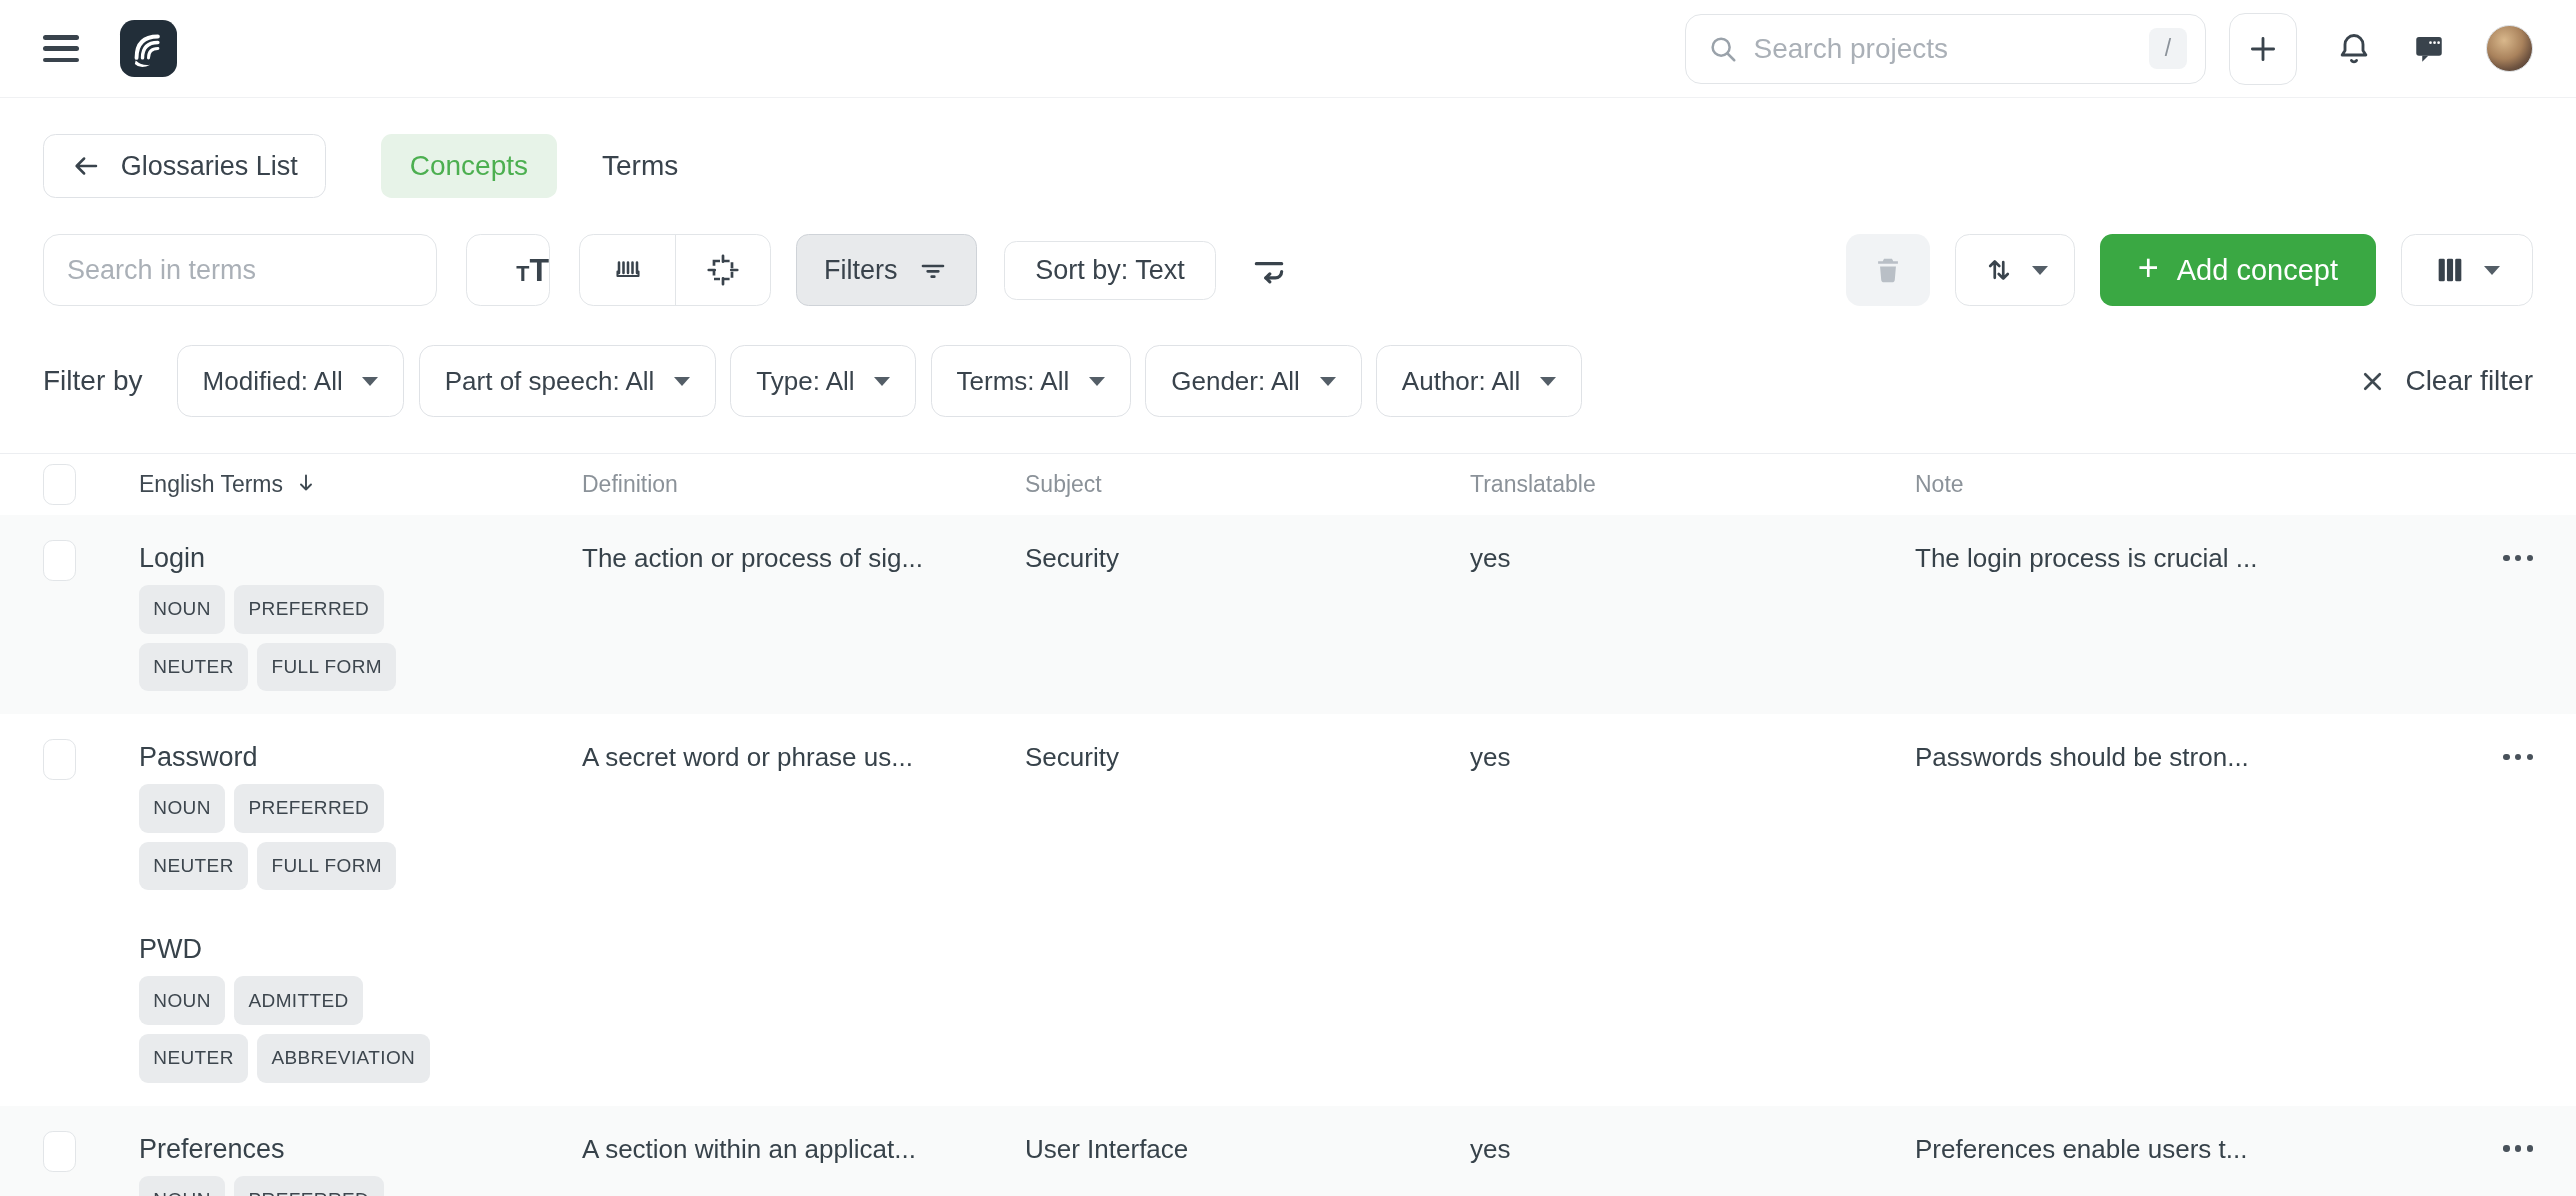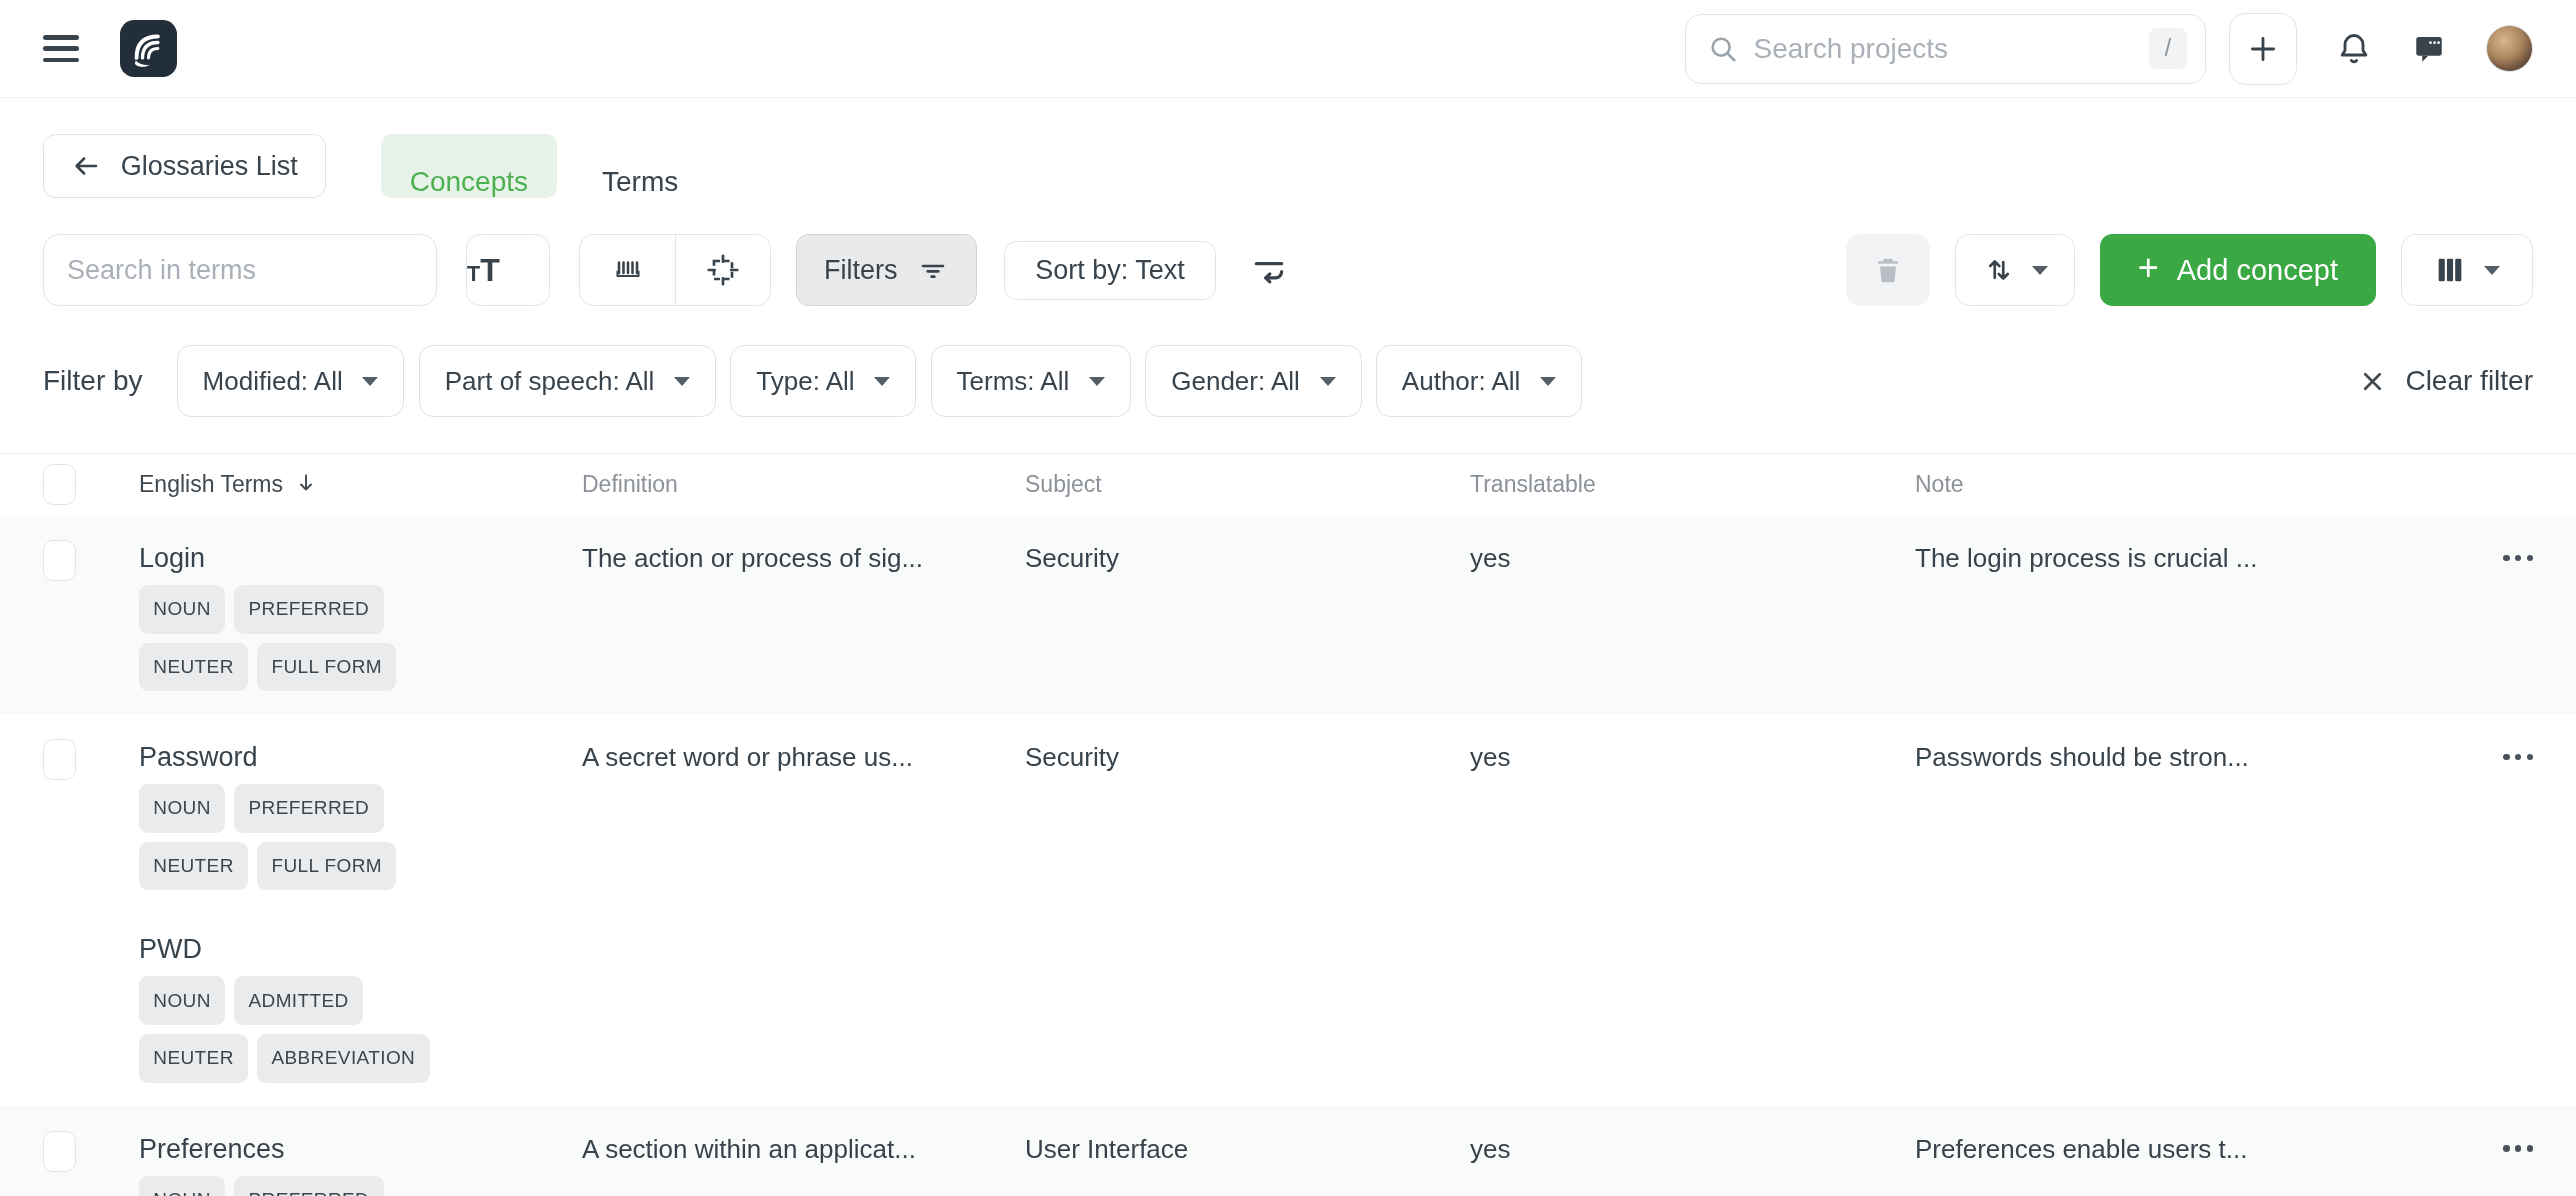--- a/index.html
+++ b/index.html
@@ -17,30 +17,30 @@
   .search-projects input { border:none; outline:none; flex:1; font-size:28px; color:#000000; margin-left:16px; font-family:"Liberation Sans",sans-serif; background:transparent; }
   .search-projects input::placeholder { color:#aab0b7; }
   .slash-badge { width:38px; height:41px; background:#f1f3f5; border-radius:8px; color:#8b929a; font-size:23px; display:flex; align-items:center; justify-content:center; }
   .plus-btn { width:68px; height:72px; margin-left:23px; border:1.8px solid #e2e5e8; border-radius:16px; background:#fff; display:flex; align-items:center; justify-content:center; cursor:pointer; }
   .icon-btn-bare { margin-left:39px; background:none; border:none; cursor:pointer; display:flex; align-items:center; justify-content:center; }
   .avatar { width:47px; height:47px; border-radius:50%; margin-left:39px; background:radial-gradient(circle at 38% 32%, #d9b88c 0%, #a9825c 45%, #6e5340 70%, #3b352f 100%); border:0.9px solid #d9dcdf; cursor:pointer; }
 
   
   .navrow { display:flex; align-items:center; padding:0 43px; margin-top:36px; height:64px; }
   .back-btn { height:64px; display:flex; align-items:center; gap:19.7px; padding:0 27px; background:#fff; border:1.8px solid #dfe2e6; border-radius:12.5px; font-size:27px; color:#39434c; cursor:pointer; }
-  .tab { height:64px; display:flex; align-items:flex-end; padding:0 29px; border-radius:10.7px; font-size:28px; cursor:pointer; }
+  .tab { height:64px; display:flex; align-items:center; padding:0 29px; border-radius:10.7px; font-size:28px; cursor:pointer; }
   .tab.active { margin-left:55px; background:#e7f3e8; color:#4caf50; }
   .tab.plain { margin-left:16px; color:#39434c; background:transparent; }
 
   
   .toolbar { display:flex; align-items:center; padding:0 43px; margin-top:36px; height:72px; }
   .search-terms { width:394px; height:72px; border:1.8px solid #e2e5e8; border-radius:16px; display:flex; align-items:center; padding:0 23px; background:#fff; }
   .search-terms input { border:none; outline:none; width:100%; font-size:27px; color:#37424a; font-family:"Liberation Sans",sans-serif; background:transparent; }
   .search-terms input::placeholder { color:#aab0b7; }
-  .sq-btn { height:72px; border:1.8px solid #e2e5e8; border-radius:14.3px; background:#fff; display:flex; align-items:center; justify-content:flex-start; cursor:pointer; }
+  .sq-btn { height:72px; border:1.8px solid #e2e5e8; border-radius:14.3px; background:#fff; display:flex; align-items:center; justify-content:flex-end; cursor:pointer; }
   .tt-btn { width:84px; margin-left:29px; font-weight:700; color:#39434c; }
   .tt-small { font-size:21.5px; }
   .tt-big { font-size:32px; }
   .group-btn { margin-left:29px; display:flex; height:72px; border:1.8px solid #e2e5e8; border-radius:14.3px; background:#fff; overflow:hidden; }
   .group-seg { width:95px; display:flex; align-items:center; justify-content:center; cursor:pointer; }
   .group-seg + .group-seg { border-left:1.8px solid #e2e5e8; }
   .filters-btn { margin-left:25px; height:72px; padding:0 27px; display:flex; align-items:center; gap:19.7px; background:#e8eaec; border:1.8px solid #cfd3d8; border-radius:12.5px; font-size:27px; color:#39434c; cursor:pointer; }
   .sortby-btn { margin-left:27px; height:59px; padding:0 30px; display:flex; align-items:center; background:#fff; border:1.8px solid #e2e5e8; border-radius:12.5px; font-size:27px; color:#39434c; cursor:pointer; }
   .wrap-btn { margin-left:34px; background:none; border:none; cursor:pointer; display:flex; }
   .toolbar-right { margin-left:auto; display:flex; align-items:center; gap:25px; }

